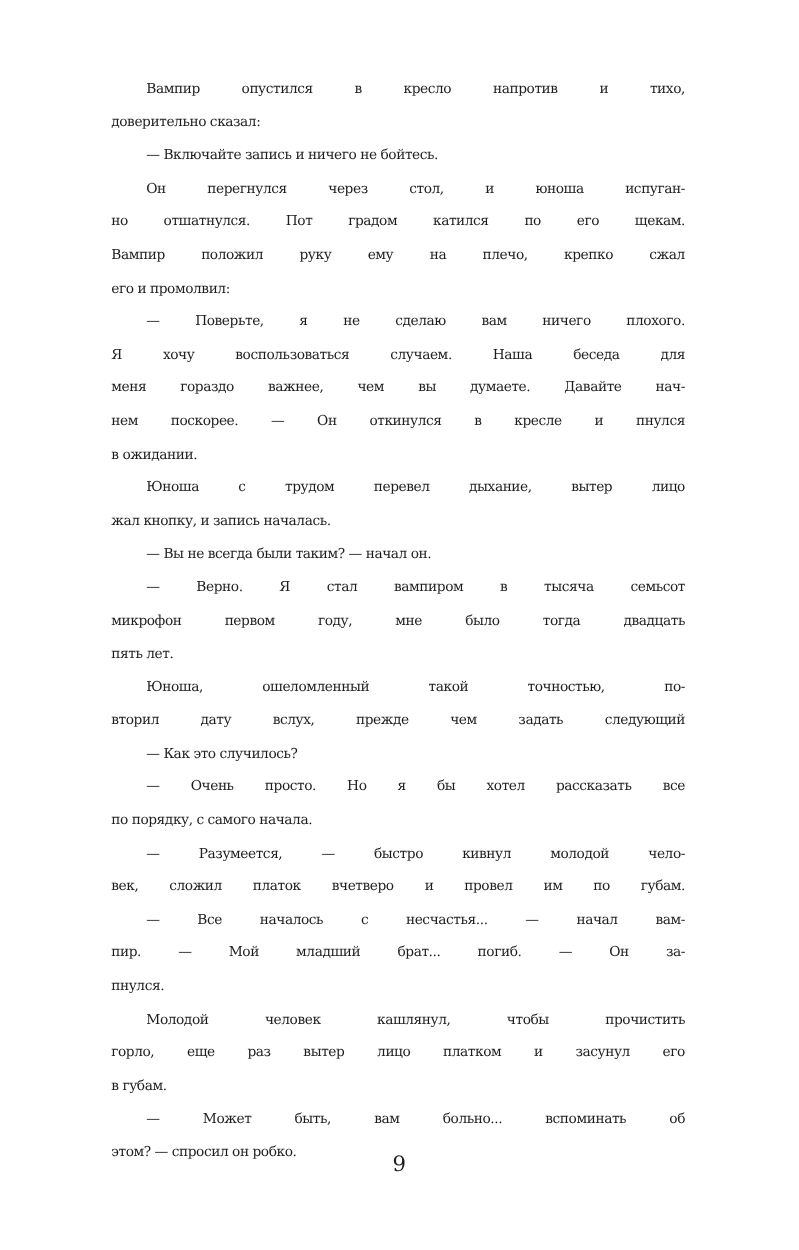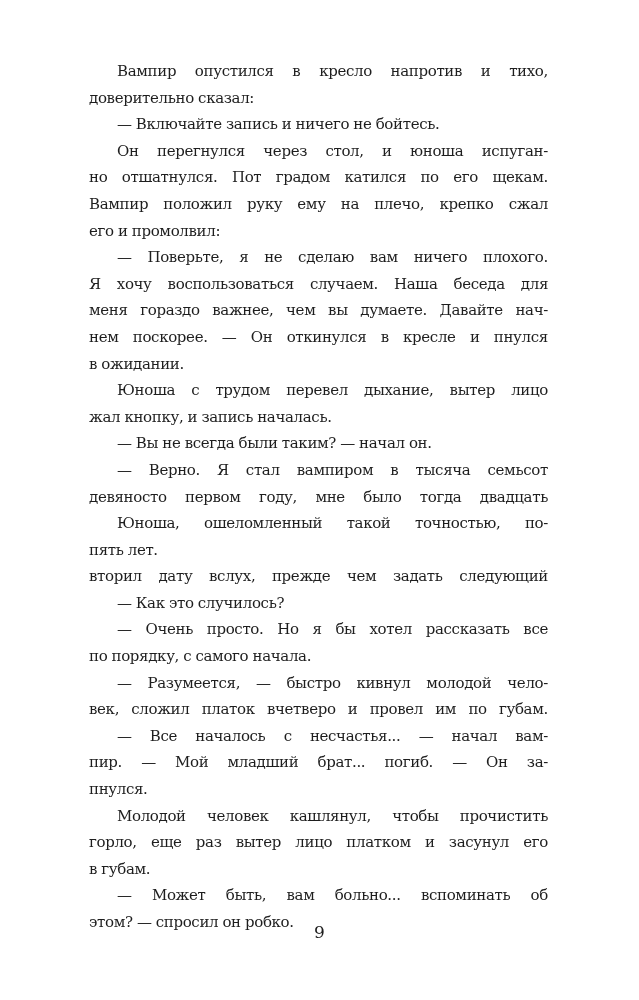--- a/index.html
+++ b/index.html
@@ -1,20 +1,20 @@
 <!DOCTYPE html>
 <html><head>
 <meta charset="utf-8">
 <style>
   html, body { margin: 0; padding: 0; background: #ffffff; }
   body { width: 639px; height: 1000px; position: relative; overflow: hidden; }
   .page {
     position: absolute; left: 89px; top: 58px; width: 459px;
     font-family: "DejaVu Serif", "Liberation Serif", serif;
-    font-size: 15px; line-height: 26.6px; color: #1e1e1e;
+    font-size: 11px; line-height: 26.6px; color: #1e1e1e;
     letter-spacing: -0.35px;
   }
   .line { white-space: nowrap; height: 26.6px; display: flex; }
   .line.j { justify-content: space-between; }
   .line.ind { padding-left: 28px; }
   .line span.w { display: inline-block; }
   .line.nj span.w { margin-right: 0.28em; }
   .page-number {
     position: absolute; left: 0; width: 639px; top: 922px; text-align: center;
     font-family: "DejaVu Serif", "Liberation Serif", serif;
@@ -156,38 +156,38 @@
       <span class="w">—</span>
       <span class="w">Верно.</span>
       <span class="w">Я</span>
       <span class="w">стал</span>
       <span class="w">вампиром</span>
       <span class="w">в</span>
       <span class="w">тысяча</span>
       <span class="w">семьсот</span>
     </div>
     <div class="line j">
-      <span class="w">девяносто</span>
+      <span class="w">микрофон</span>
       <span class="w">первом</span>
       <span class="w">году,</span>
       <span class="w">мне</span>
       <span class="w">было</span>
       <span class="w">тогда</span>
       <span class="w">двадцать</span>
     </div>
+    <div class="line nj">
+      <span class="w">пять</span>
+      <span class="w">лет.</span>
+    </div>
     <div class="line ind j">
       <span class="w">Юноша,</span>
       <span class="w">ошеломленный</span>
       <span class="w">такой</span>
       <span class="w">точностью,</span>
       <span class="w">по-</span>
-    </div>
-    <div class="line nj">
-      <span class="w">пять</span>
-      <span class="w">лет.</span>
     </div>
     <div class="line j">
       <span class="w">вторил</span>
       <span class="w">дату</span>
       <span class="w">вслух,</span>
       <span class="w">прежде</span>
       <span class="w">чем</span>
       <span class="w">задать</span>
       <span class="w">следующий</span>
     </div>

